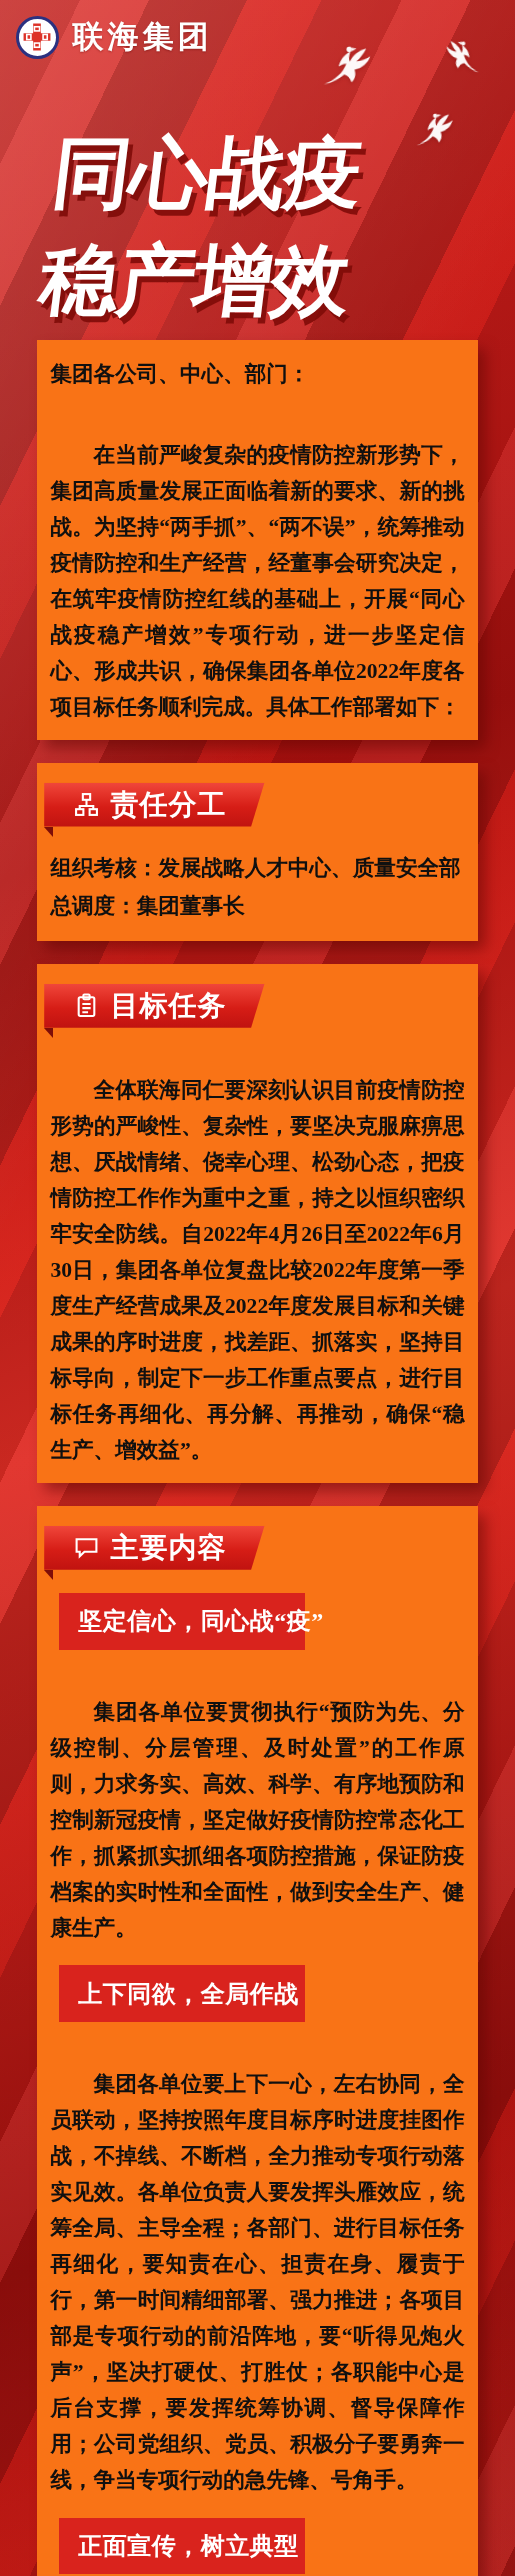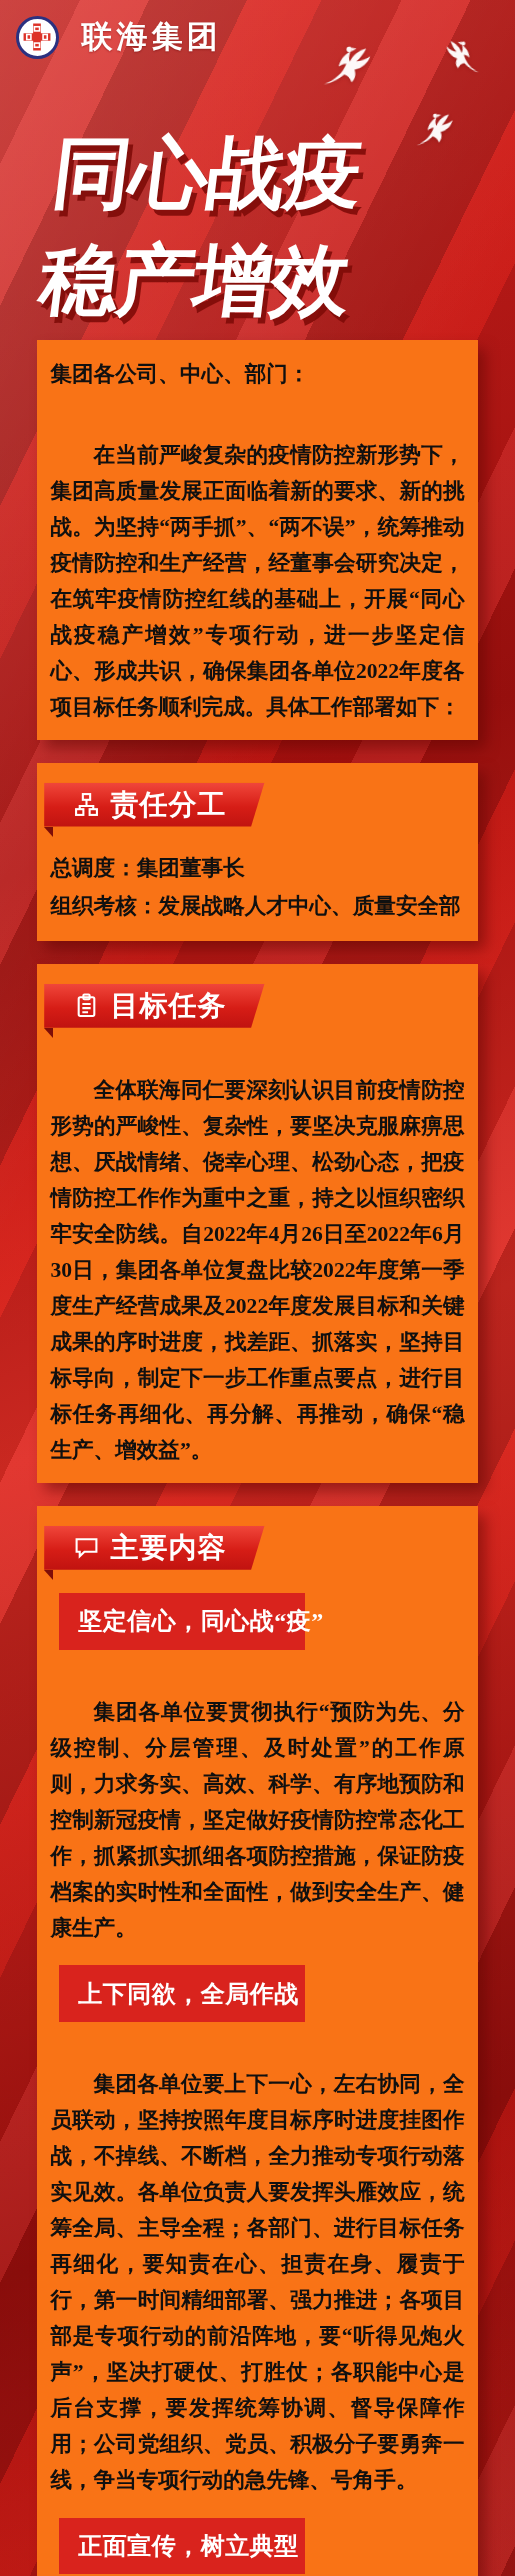--- a/index.html
+++ b/index.html
@@ -14,21 +14,21 @@
         rgba(0,0,0,0.10) 0 72px, rgba(255,255,255,0.06) 72px 134px,
         rgba(0,0,0,0.16) 134px 222px, rgba(255,60,40,0.10) 222px 289px),
       linear-gradient(160deg,#d92420 0%,#b31210 24%,#e02c24 40%,#a30f0d 62%,#cb1d18 80%,#8f0b09 100%);
   }
   .page{position:relative;width:515px;height:3488px;}
   
   .header{position:absolute;top:15.5px;left:15.5px;display:flex;align-items:center;}
   .logo{width:43px;height:43px;border-radius:50%;background:#fff;border:3.1px solid #2b3180;
         display:flex;align-items:center;justify-content:center;box-sizing:border-box;}
   .logo svg{width:32px;height:32px;}
-  .brand{color:#fff;font-size:31px;font-weight:bold;letter-spacing:4.1px;margin-left:23px;
+  .brand{color:#fff;font-size:31px;font-weight:bold;letter-spacing:4.1px;margin-left:14px;
          text-shadow:0 1px 2.1px rgba(100,0,0,.4);}
   .dove{position:absolute;color:#fff;}
   .dove svg{fill:#ffffff;opacity:.97;filter:drop-shadow(0 1.5px 2.1px rgba(100,0,0,.35));}
   .dove1{left:317px;top:41px;width:64px;height:54px;transform:rotate(-6deg);}
   .dove2{left:437px;top:37px;width:49px;height:41px;transform:rotate(14deg) scaleX(-1);}
   .dove3{left:410px;top:109px;width:52px;height:43px;transform:rotate(-10deg);}
   
   .hero{position:absolute;top:120px;left:47px;transform:skewX(-7deg);}
   .hero-line{
     font-family:"Liberation Sans","DejaVu Sans",sans-serif;font-weight:900;
@@ -126,22 +126,22 @@
             <svg viewBox="0 0 48 48" fill="none" stroke="#ffffff" stroke-width="4">
               <rect x="17" y="4" width="14" height="11"></rect>
               <rect x="4" y="33" width="14" height="11"></rect>
               <rect x="30" y="33" width="14" height="11"></rect>
               <path d="M24 15 v7 M11 33 v-6 h26 v6 M24 22 v5"></path>
             </svg>
           </span>
           <span class="ribbon-title">责任分工</span>
         </div>
       </div>
+      <p class="para plain resp-line">组织考核：发展战略人才中心、质量安全部</p>
       <p class="para plain resp-line">总调度：集团董事长</p>
-      <p class="para plain resp-line">组织考核：发展战略人才中心、质量安全部</p>
     </section>
 
     <section class="card">
       <div class="ribbon">
         <div class="ribbon-body">
           <span class="ribbon-icon">
             <svg viewBox="0 0 48 48" fill="none" stroke="#ffffff" stroke-width="4">
               <rect x="9" y="8" width="30" height="36" rx="3"></rect>
               <rect x="18" y="3" width="12" height="9" rx="2"></rect>
               <path d="M16 21 h16 M16 29 h16 M16 37 h11"></path>

